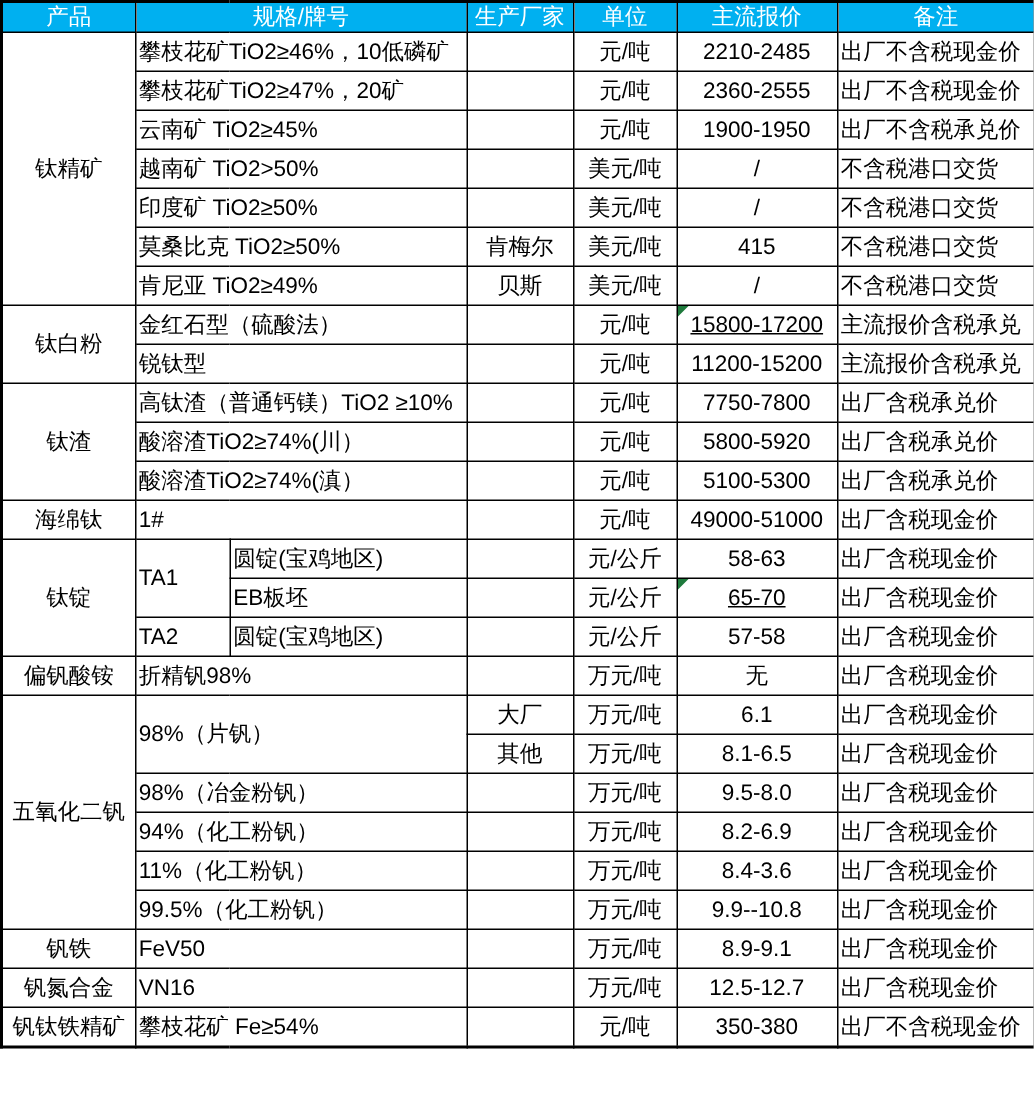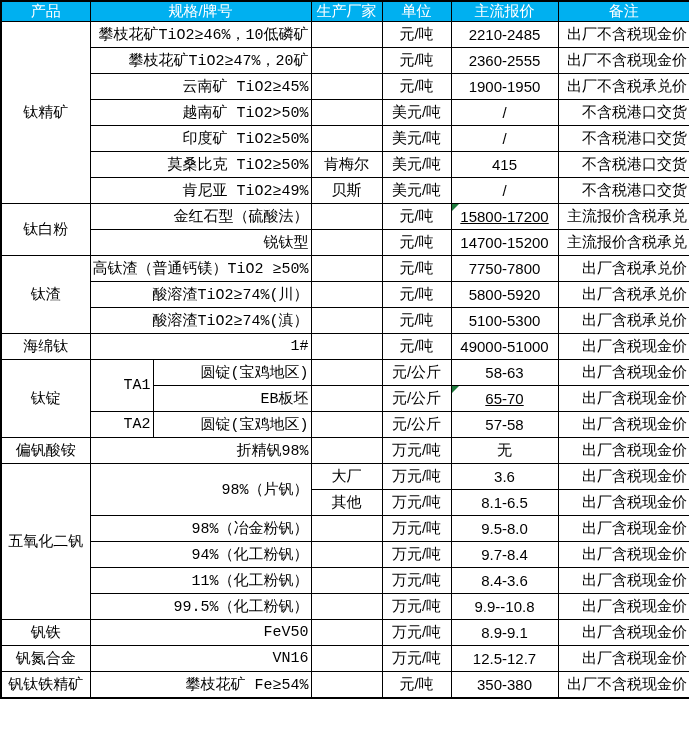--- a/index.html
+++ b/index.html
@@ -21,21 +21,21 @@
     vertical-align:middle;
   }
   thead tr{height:16px;}
   tbody tr{height:26px;}
   th{
     background:#00B0F0;
     color:#ffffff;
     font-weight:normal;
     text-align:center;
   }
-  td.al-l{text-align:right;font-family:Liberation Mono, monospace;}
+  td.al-l{text-align:left;}
   td.al-c{text-align:center;}
   td.marker{position:relative;text-decoration:underline;}
   td.marker::before{
     content:"";position:absolute;top:0;left:0;width:0;height:0;
     border-top:7px solid #1e7a3c;border-right:7px solid transparent;
   }
 </style>
 </head>
 <body>
 
@@ -115,26 +115,26 @@
         <td class="al-l" colspan="2">金红石型（硫酸法）</td>
         <td class="al-c"></td>
         <td class="al-c">元/吨</td>
         <td class="al-c marker">15800-17200</td>
         <td class="al-l">主流报价含税承兑</td>
       </tr>
       <tr>
         <td class="al-l" colspan="2">锐钛型</td>
         <td class="al-c"></td>
         <td class="al-c">元/吨</td>
-        <td class="al-c">14700-15200</td>
+        <td class="al-c">11200-15200</td>
         <td class="al-l">主流报价含税承兑</td>
       </tr>
       <tr>
         <td class="al-c" rowspan="3">钛渣</td>
-        <td class="al-l" colspan="2">高钛渣（普通钙镁）TiO2 ≥50%</td>
+        <td class="al-l" colspan="2">高钛渣（普通钙镁）TiO2 ≥10%</td>
         <td class="al-c"></td>
         <td class="al-c">元/吨</td>
         <td class="al-c">7750-7800</td>
         <td class="al-l">出厂含税承兑价</td>
       </tr>
       <tr>
         <td class="al-l" colspan="2">酸溶渣TiO2≥74%(川）</td>
         <td class="al-c"></td>
         <td class="al-c">元/吨</td>
         <td class="al-c">5800-5920</td>
@@ -185,41 +185,41 @@
         <td class="al-c"></td>
         <td class="al-c">万元/吨</td>
         <td class="al-c">无</td>
         <td class="al-l">出厂含税现金价</td>
       </tr>
       <tr>
         <td class="al-c" rowspan="6">五氧化二钒</td>
         <td class="al-l" colspan="2" rowspan="2">98%（片钒）</td>
         <td class="al-c">大厂</td>
         <td class="al-c">万元/吨</td>
-        <td class="al-c">3.6</td>
+        <td class="al-c">6.1</td>
         <td class="al-l">出厂含税现金价</td>
       </tr>
       <tr>
         <td class="al-c">其他</td>
         <td class="al-c">万元/吨</td>
         <td class="al-c">8.1-6.5</td>
         <td class="al-l">出厂含税现金价</td>
       </tr>
       <tr>
         <td class="al-l" colspan="2">98%（冶金粉钒）</td>
         <td class="al-c"></td>
         <td class="al-c">万元/吨</td>
         <td class="al-c">9.5-8.0</td>
         <td class="al-l">出厂含税现金价</td>
       </tr>
       <tr>
         <td class="al-l" colspan="2">94%（化工粉钒）</td>
         <td class="al-c"></td>
         <td class="al-c">万元/吨</td>
-        <td class="al-c">9.7-8.4</td>
+        <td class="al-c">8.2-6.9</td>
         <td class="al-l">出厂含税现金价</td>
       </tr>
       <tr>
         <td class="al-l" colspan="2">11%（化工粉钒）</td>
         <td class="al-c"></td>
         <td class="al-c">万元/吨</td>
         <td class="al-c">8.4-3.6</td>
         <td class="al-l">出厂含税现金价</td>
       </tr>
       <tr>

